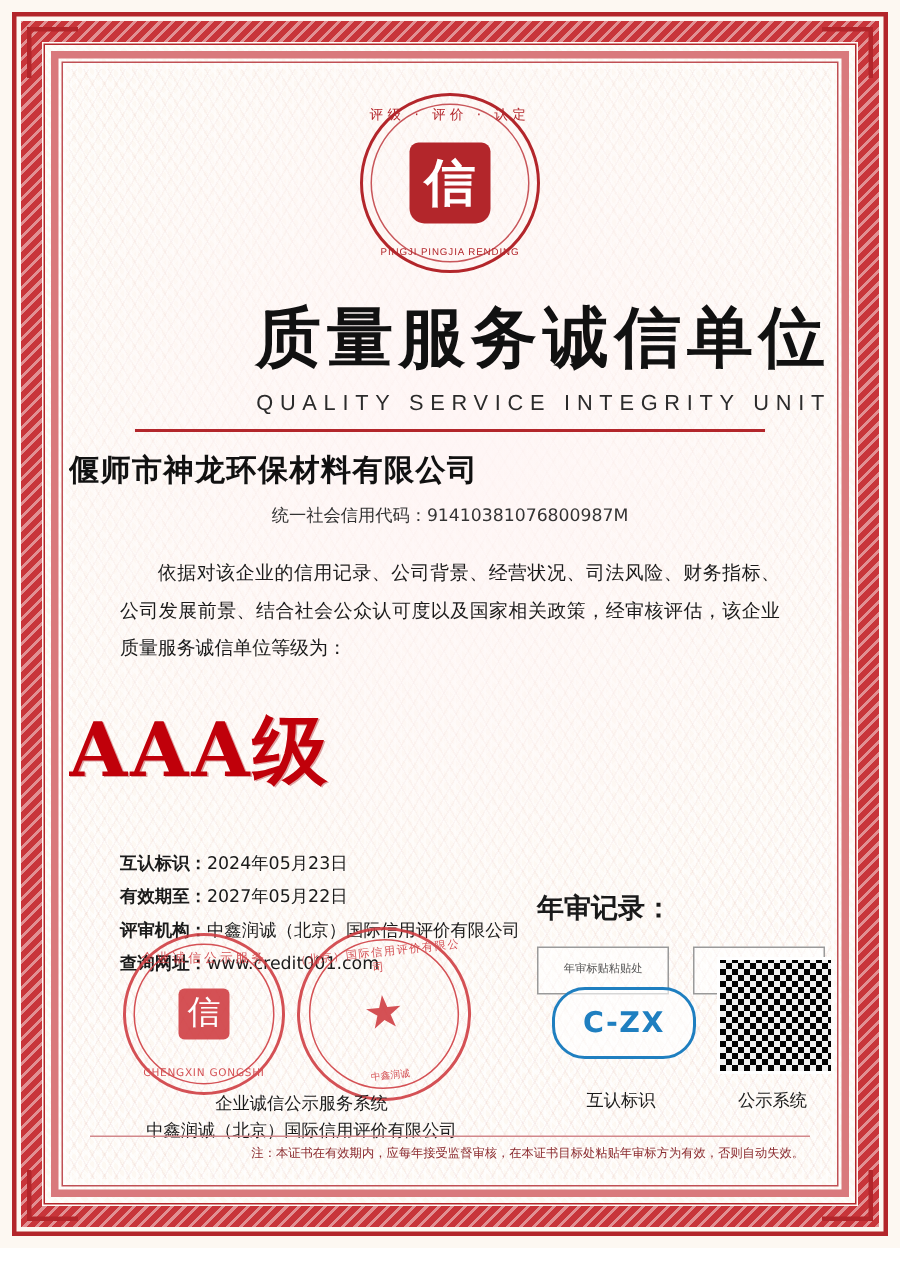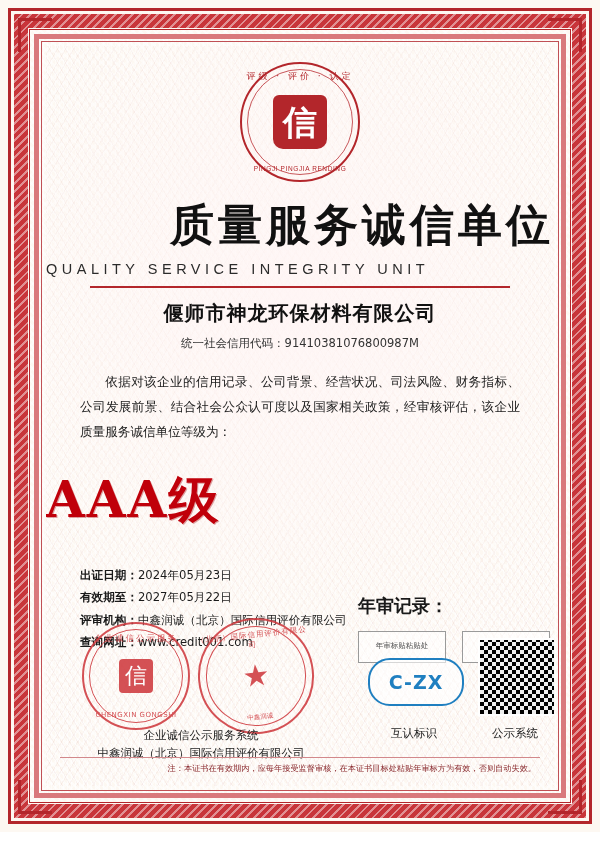--- a/index.html
+++ b/index.html
@@ -166,42 +166,42 @@
   .title-cn {
     text-align: right;
     font-family: "DejaVu Serif", serif;
     font-weight: bold;
     font-size: 44px;
     letter-spacing: 4px;
     color: #111;
     margin-top: 14px;
   }
   .title-en {
-    text-align: left;
+    text-align: right;
     font-family: "Liberation Sans", sans-serif;
     font-size: 14.5px;
     letter-spacing: 4.5px;
     color: #2b2b2b;
     margin-top: 6px;
   }
   .rule {
     width: 420px;
     height: 2px;
     margin: 9px auto 0;
     background: #b3262b;
   }
   .credit-no {
     text-align: right;
     margin: 10px 42px 0 0;
     font-size: 11.5px;
     color: #b3262b;
     font-family: "DejaVu Sans", sans-serif;
   }
   .company {
-    text-align: center;
+    text-align: left;
     margin-top: 12px;
     font-family: "DejaVu Serif", serif;
     font-weight: bold;
     font-size: 20px;
     letter-spacing: 1px;
     color: #111;
   }
   .usci {
     text-align: center;
     margin-top: 9px;
@@ -446,21 +446,21 @@
     <div class="usci">
       <span>统一社会信用代码：</span><span>91410381076800987M</span>
     </div>
 
     <div class="body-text">依据对该企业的信用记录、公司背景、经营状况、司法风险、财务指标、公司发展前景、结合社会公众认可度以及国家相关政策，经审核评估，该企业质量服务诚信单位等级为：</div>
 
     <div class="grade">AAA级</div>
 
     <div class="details">
       <div class="row">
-        <span class="label">出证日期：</span><span>2024年05月23日</span>
+        <span class="label">互认标识：</span><span>2024年05月23日</span>
       </div>
       <div class="row">
         <span class="label">有效期至：</span><span>2027年05月22日</span>
       </div>
       <div class="row">
         <span class="label">评审机构：</span><span>中鑫润诚（北京）国际信用评价有限公司</span>
       </div>
       <div class="row">
         <span class="label">查询网址：</span><span>www.credit001.com</span>
       </div>

